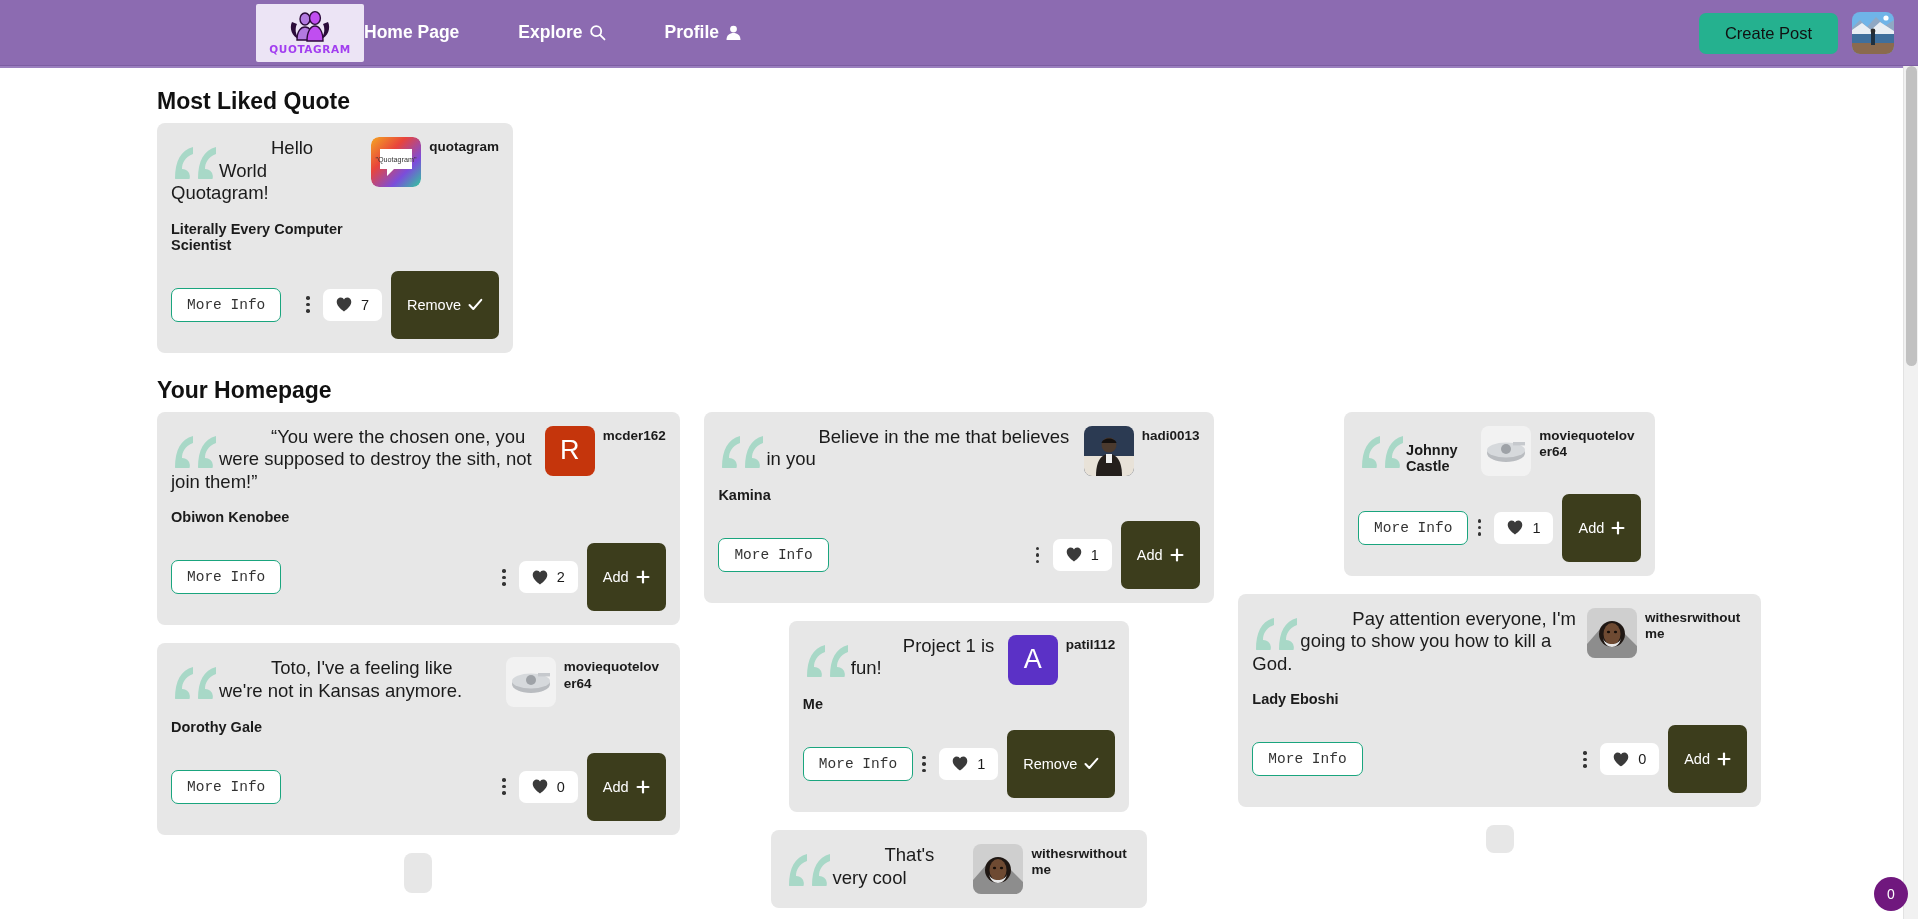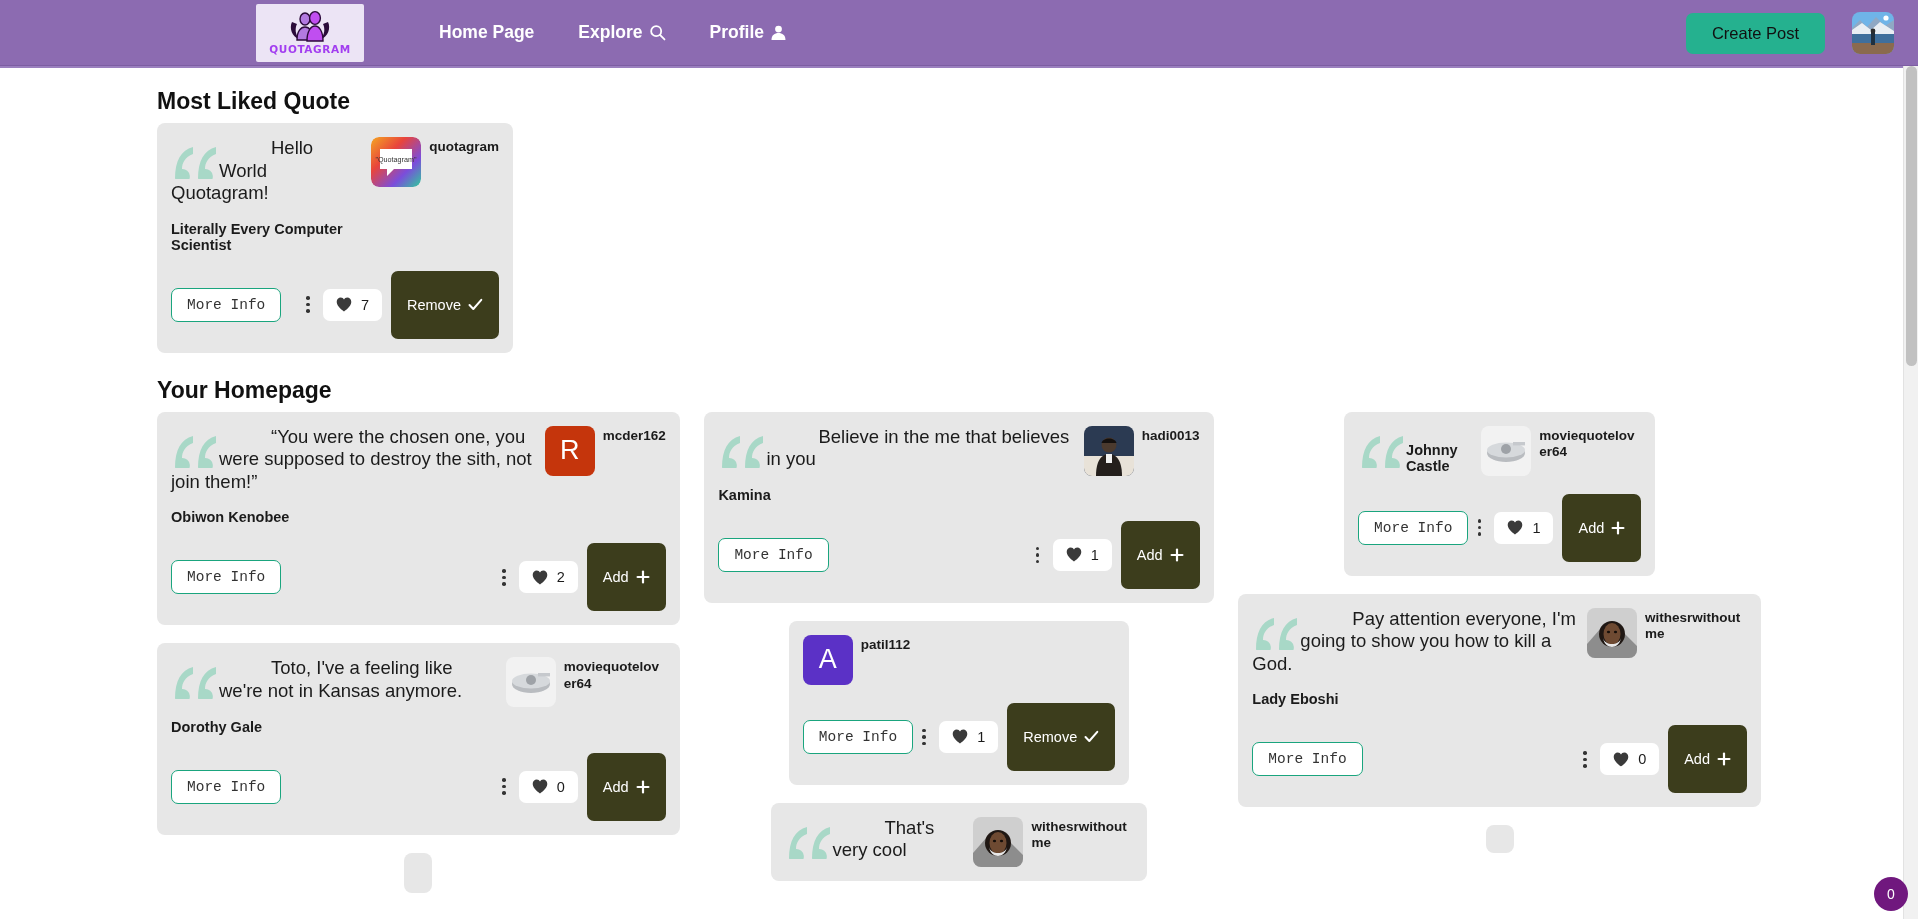--- a/index.html
+++ b/index.html
@@ -27,30 +27,30 @@
     display: flex; flex-direction: column;
     align-items: center; justify-content: center;
     flex: none;
   }
   .brand-mark { width: 48px; height: 34px; display: block; }
   .brand-word {
     font-size: 10.5px; letter-spacing: .6px; font-weight: 700;
     color: #a23df0; font-family: "DejaVu Sans", sans-serif;
     line-height: 1;
   }
-  .nav-links { display: flex; align-items: center; margin-left: 75px; gap: 44px; }
+  .nav-links { display: flex; align-items: center; gap: 59px; }
   .nav-link {
     color: #ffffff; font-size: 17.5px; font-weight: 700;
     display: flex; align-items: center; gap: 6px;
     cursor: pointer; white-space: nowrap;
   }
   .nav-ic { width: 17px; height: 17px; display: block; }
   .nav-right {
     position: absolute; right: 24px; top: 0; height: 66px;
-    display: flex; align-items: center; gap: 27px;
+    display: flex; align-items: center; gap: 14px;
   }
   .create-post {
     background: #25b18f; color: #111; border: none;
     font-size: 16.5px; font-family: "Liberation Sans", sans-serif;
     padding: 11px 26px; border-radius: 7px; cursor: pointer;
     white-space: nowrap;
   }
   .avatar-nav {
     width: 42px; height: 42px; border-radius: 8px; overflow: hidden;
     cursor: pointer; flex: none;
@@ -441,20 +441,30 @@
                   <line x1="7" y1="1.6" x2="7" y2="12.4"></line>
                   <line x1="1.6" y1="7" x2="12.4" y2="7"></line>
                 </svg>
               </span>
           </button>
         </div>
       </div>
 
       <div class="card">
         <div class="card-top">
+          <div class="quote-wrap">
+            <span>
+              <svg class="qmark" viewBox="0 0 48 40">
+                  <path d="M4 39 C4 22 10 11 22 8 L22 15 C14 18 11 24 11 30 A7.5 7.5 0 1 1 4 39 Z" fill="#a8d8c7"></path>
+                  <path d="M27 39 C27 22 33 11 45 8 L45 15 C37 18 34 24 34 30 A7.5 7.5 0 1 1 27 39 Z" fill="#a8d8c7"></path>
+                </svg>
+            </span>
+            <div class="quote-text">Project 1 is fun!</div>
+            <div class="author">Me</div>
+          </div>
           <div class="poster">
             <div class="poster-av av-a">
               <div class="av-letter">A</div>
             </div>
             <div class="poster-name">patil112</div>
           </div>
         </div>
         <div class="card-actions">
           <button class="more-info">More Info</button>
           <span class="spacer"></span>

